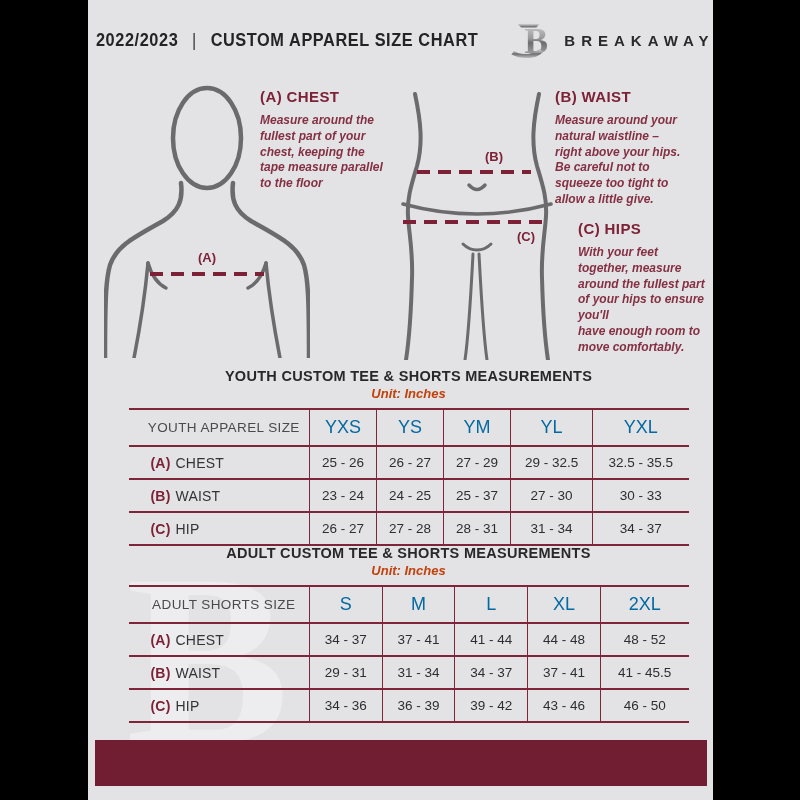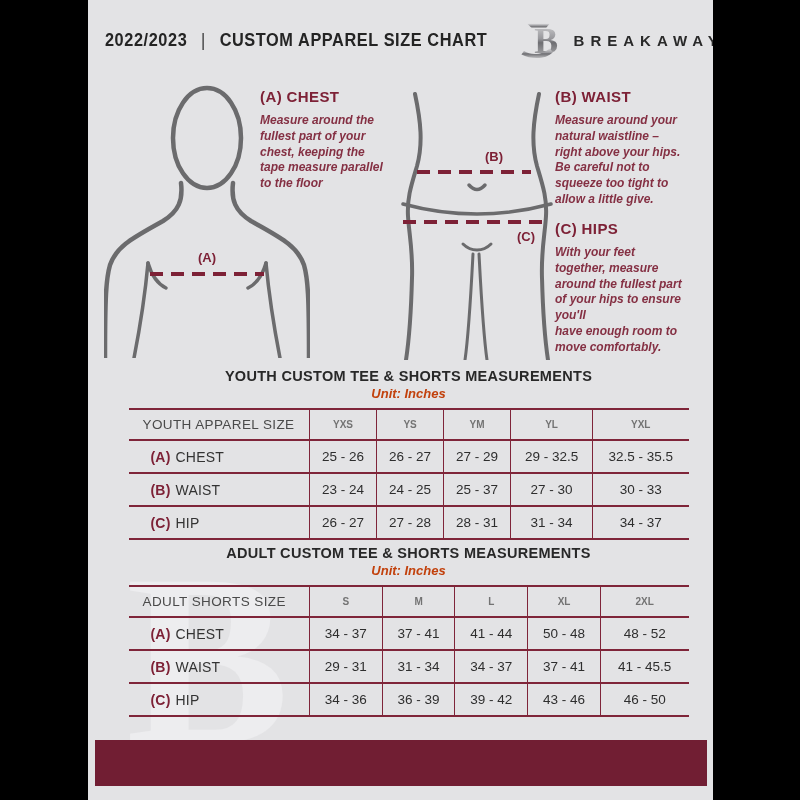--- a/index.html
+++ b/index.html
@@ -10,53 +10,53 @@
     --fig:#6b6b6d;
     --ink:#242424;
   }
   *{box-sizing:border-box;margin:0;padding:0;}
   html,body{width:800px;height:800px;}
   body{background:#000;font-family:"Liberation Sans",sans-serif;position:relative;overflow:hidden;}
 
   .page{position:absolute;left:88px;top:0;width:625px;height:800px;background:var(--page-bg);overflow:hidden;}
 
   
-  .doc-header{position:absolute;top:20px;left:0;width:100%;height:40px;display:flex;align-items:center;justify-content:center;z-index:1;padding-left:20px;}
+  .doc-header{position:absolute;top:20px;left:0;width:100%;height:40px;display:flex;align-items:center;justify-content:flex-start;z-index:1;}
   .doc-title{font-weight:bold;font-size:17px;letter-spacing:.6px;color:var(--ink);white-space:nowrap;transform:scale(.96,1.12);}
   .doc-title .sep{margin:0 9px;font-weight:normal;color:#3a3a3a;}
   .brand{display:flex;align-items:center;margin-left:22px;}
   .brand svg{display:block;}
   .brand-name{font-weight:bold;font-size:15px;letter-spacing:6px;color:#2a2a2a;margin-left:10px;white-space:nowrap;}
 
   
   .guide{position:absolute;top:0;left:0;width:100%;height:365px;z-index:1;}
   .fig{position:absolute;}
   .fig svg{display:block;width:100%;height:100%;}
   .fig-upper{left:16px;top:85px;width:206px;height:273px;}
   .fig-lower{left:305px;top:92px;width:167px;height:268px;}
 
   .desc{position:absolute;color:var(--maroon-text);}
   .desc h3{font-size:15px;font-weight:bold;letter-spacing:.4px;margin-bottom:8px;}
   .desc p{font-size:12px;font-style:italic;font-weight:bold;line-height:1.32;white-space:pre-line;opacity:.92;}
   .desc-chest{left:172px;top:88px;width:140px;}
   .desc-waist{left:467px;top:88px;width:150px;}
-  .desc-hips{left:467px;top:220px;width:152px;}
+  .desc-hips{left:490px;top:220px;width:152px;}
 
   
   .tbl-section{position:absolute;left:8px;width:100%;z-index:1;}
   .youth-section{top:368px;}
   .adult-section{top:545px;}
   .tbl-title{text-align:center;font-size:14.5px;font-weight:bold;color:#282828;letter-spacing:.3px;}
   .tbl-unit{text-align:center;font-size:13px;font-style:italic;font-weight:bold;color:#c2410c;margin-top:2px;}
   table.size-table{border-collapse:collapse;width:560px;margin:7px auto 0;}
   .size-table th,.size-table td{border-top:2px solid var(--maroon-line);border-bottom:2px solid var(--maroon-line);padding:6px 4px;text-align:center;}
   .size-table th+th,.size-table td+td{border-left:1.5px solid var(--maroon-line);}
   .size-table col.c-label{width:181px;}
-  .size-table th{font-size:10px;font-weight:bold;color:#737373;padding:7px 4px;}
-  .size-table th.label-head{font-weight:normal;color:#4a4a4a;text-align:left;padding-left:14px;letter-spacing:.4px;font-size:13.5px;}
+  .size-table th{font-size:18px;font-weight:normal;color:#0369a1;padding:7px 4px;}
+  .size-table th.label-head{font-weight:normal;color:#4a4a4a;text-align:center;padding-left:14px;letter-spacing:.4px;font-size:13.5px;}
   .size-table td{font-size:13.5px;color:#2e2e2e;padding:7.5px 4px;}
   .size-table td.row-label{text-align:left;padding-left:22px;font-size:14px;color:#333;letter-spacing:.2px;}
   .size-table td.row-label .prefix{font-weight:bold;color:var(--maroon-text);margin-right:5px;}
 
   
   .watermark{position:absolute;left:38px;top:538px;font-family:"Liberation Serif",serif;font-weight:bold;font-size:245px;line-height:1;color:#efeff1;opacity:.85;z-index:0;user-select:none;}
   .footer-bar{position:absolute;left:7px;top:740px;width:612px;height:46px;background:var(--bar);z-index:2;}
 </style>
 </head>
 <body>
@@ -238,21 +238,21 @@
         </tr>
       </thead>
       <tbody>
         <tr>
           <td class="row-label">
             <span class="prefix">(A)</span><span>CHEST</span>
           </td>
           <td>34 - 37</td>
           <td>37 - 41</td>
           <td>41 - 44</td>
-          <td>50 - 48</td>
+          <td>44 - 48</td>
           <td>48 - 52</td>
         </tr>
         <tr>
           <td class="row-label">
             <span class="prefix">(B)</span><span>WAIST</span>
           </td>
           <td>29 - 31</td>
           <td>31 - 34</td>
           <td>34 - 37</td>
           <td>37 - 41</td>

